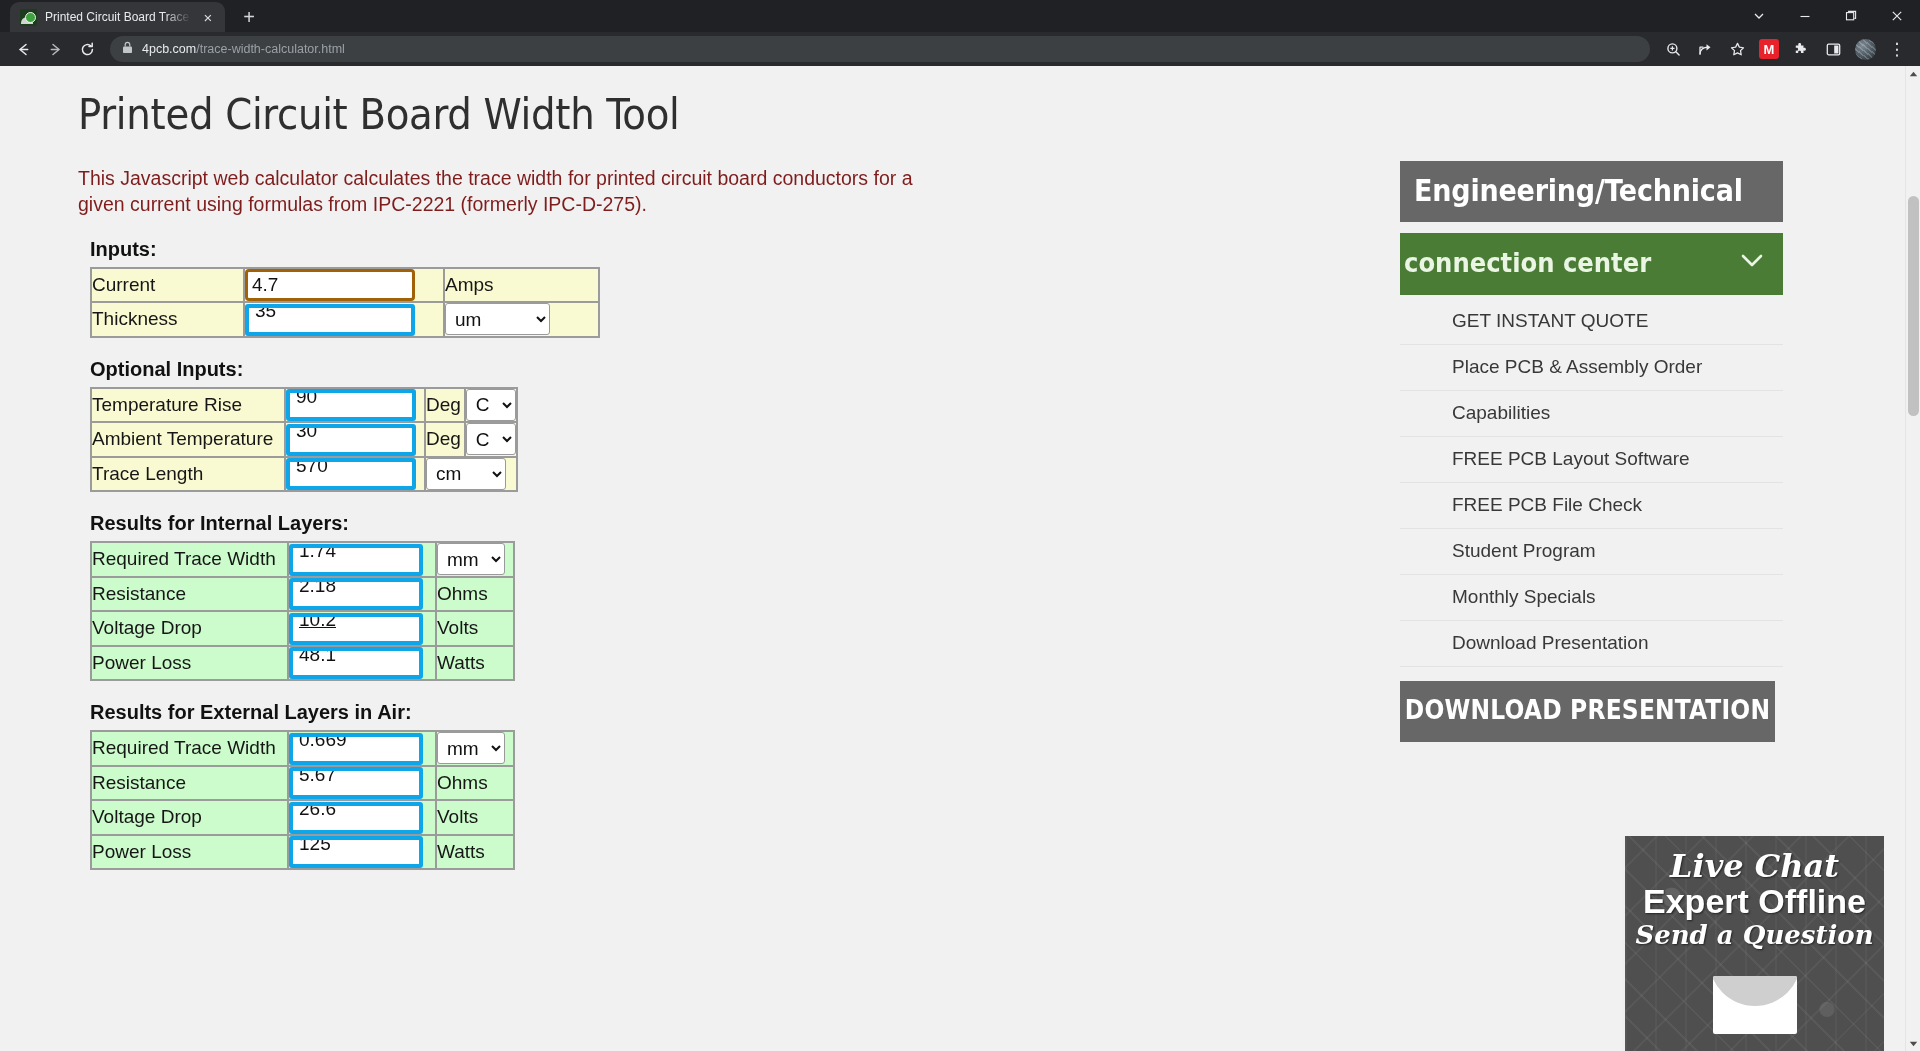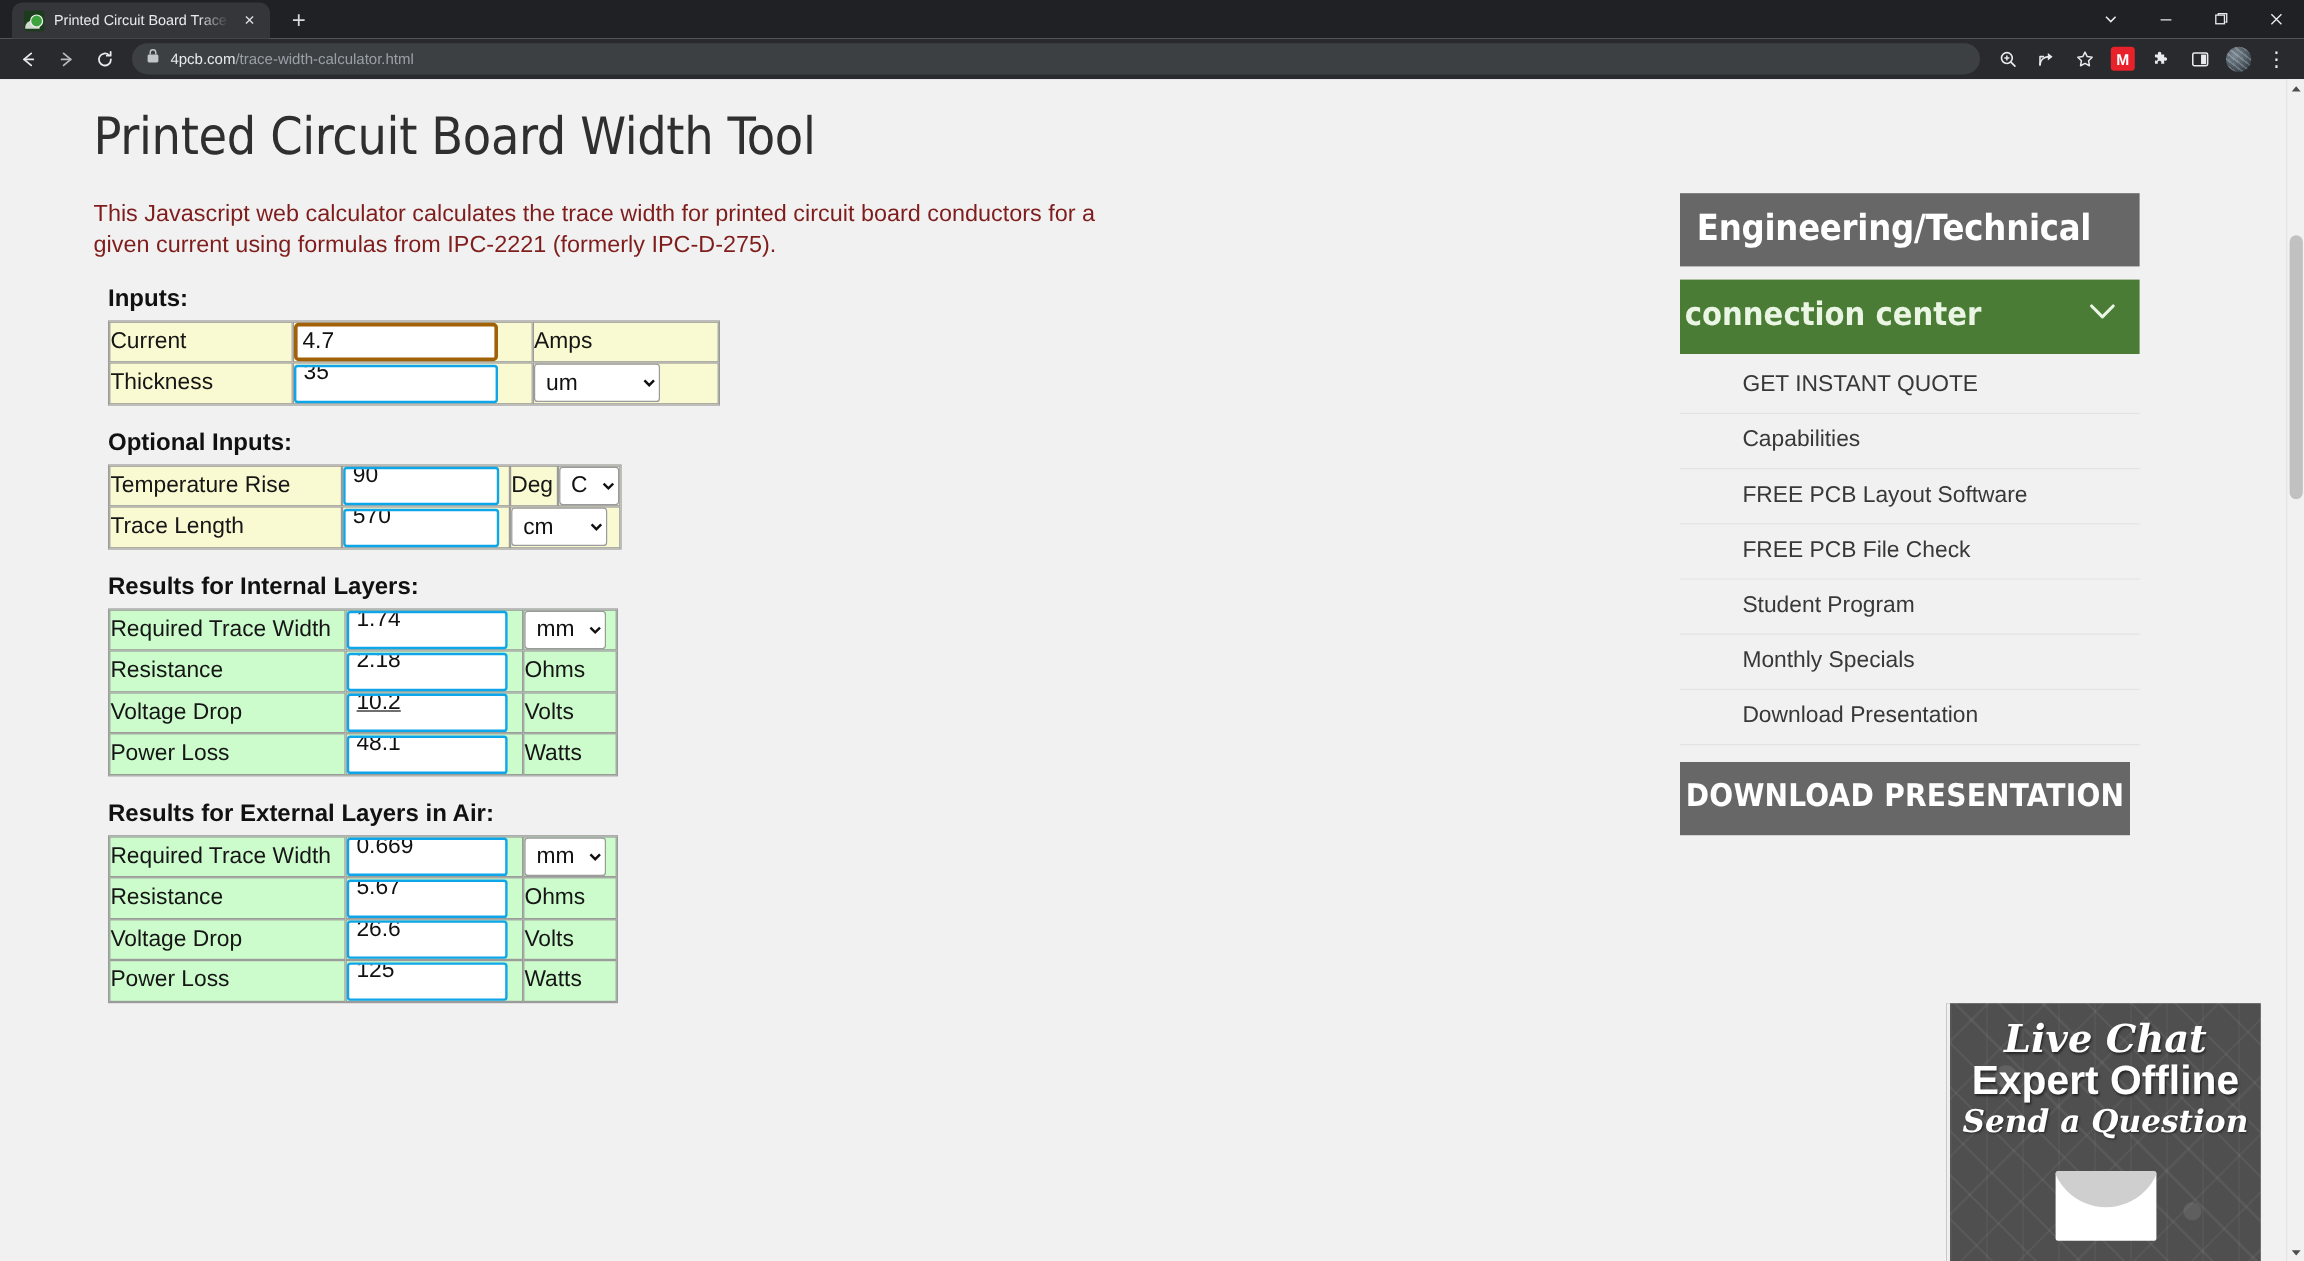--- a/index.html
+++ b/index.html
@@ -134,21 +134,21 @@
 
   td.lbl { font-size: 19px; color: #161616; padding: 3px 8px 5px 8px; white-space: nowrap; }
   td.unit { font-size: 19px; color: #161616; padding: 3px 8px 5px 8px; white-space: nowrap; }
   td.fieldcell { padding: 4px 6px; }
   td.selcell { padding: 4px 6px; }
 
   input.txt {
     font-family: "Liberation Sans", sans-serif;
     font-size: 19px; color: #111;
     padding: 3px 5px 20px 6px;
-    border: 2px solid #0ea5e9; border-radius: 3px;
+    border: 4px solid #0ea5e9; border-radius: 3px;
     background: #fff; outline: none; height: 32px;
   }
   input.txt.focused {
     border: 3px solid #a16207; border-radius: 4px;
     padding: 1px 3px 2px 4px;
   }
   select.sel {
     font-family: "Liberation Sans", sans-serif;
     font-size: 19px; color: #111;
     border: 1px solid #9a9a9a; border-radius: 3px;
@@ -398,20 +398,32 @@
                 <input class="txt" style="width: 130px;" value="90">
               </td>
               <td class="unit" style="padding-right:3px">Deg</td>
               <td class="selcell" style="padding-left:0">
                 <select class="sel" style="width:50px">
                   <option>C</option>
                 </select>
               </td>
             </tr>
             <tr class="yellow">
+              <td class="lbl">Ambient Temperature</td>
+              <td class="fieldcell">
+                <input class="txt" style="width: 130px;" value="30">
+              </td>
+              <td class="unit" style="padding-right:3px">Deg</td>
+              <td class="selcell" style="padding-left:0">
+                <select class="sel" style="width:50px">
+                  <option>C</option>
+                </select>
+              </td>
+            </tr>
+            <tr class="yellow">
               <td class="lbl">Trace Length</td>
               <td class="fieldcell">
                 <input class="txt" style="width: 130px;" value="570">
               </td>
               <td class="selcell" colspan="2">
                 <select class="sel" style="width:80px">
                   <option>cm</option>
                 </select>
               </td>
             </tr>
@@ -502,20 +514,21 @@
             <span>connection center</span>
             <span class="chev">
               <svg width="30" height="18" viewBox="0 0 30 18">
                   <path d="M6 4l9 9 9-9" stroke="#eaf5e4" stroke-width="2.6" fill="none" stroke-linecap="round" stroke-linejoin="round"></path>
                 </svg>
             </span>
           </div>
 
           <div class="sb-list">
             <div class="sb-item">GET INSTANT QUOTE</div>
+            <div class="sb-item">Place PCB &amp; Assembly Order</div>
             <div class="sb-item">Capabilities</div>
             <div class="sb-item">FREE PCB Layout Software</div>
             <div class="sb-item">FREE PCB File Check</div>
             <div class="sb-item">Student Program</div>
             <div class="sb-item">Monthly Specials</div>
             <div class="sb-item">Download Presentation</div>
           </div>
 
           <div class="sb-cta">DOWNLOAD PRESENTATION</div>
         </div>

